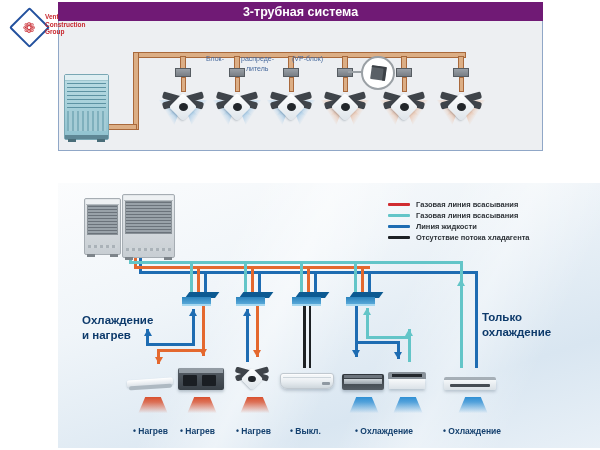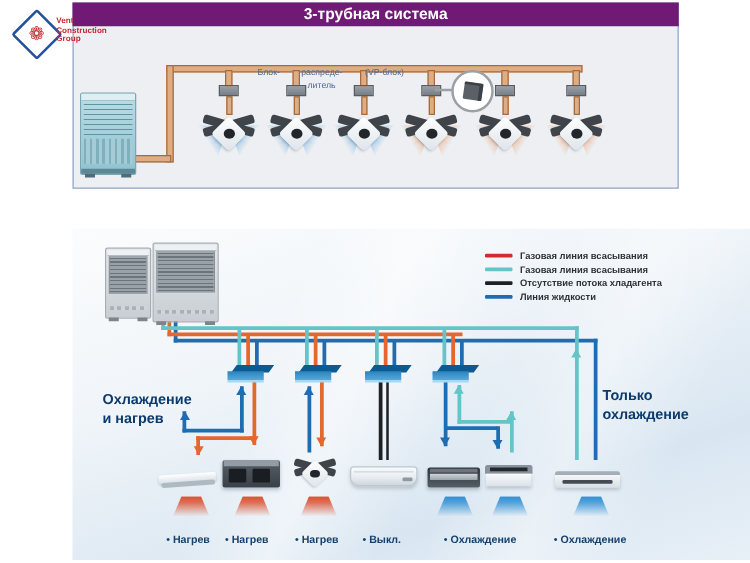--- a/index.html
+++ b/index.html
@@ -67,26 +67,26 @@
   <div id="legend">
       <div class="lrow">
         <span class="lsw" style="background: rgb(208, 44, 48);"></span>
         <span class="llab">Газовая линия всасывания</span>
       </div>
       <div class="lrow">
         <span class="lsw" style="background: rgb(99, 197, 200);"></span>
         <span class="llab">Газовая линия всасывания</span>
       </div>
       <div class="lrow">
+        <span class="lsw" style="background: rgb(30, 108, 178);"></span>
+        <span class="llab">Линия жидкости</span>
+      </div>
+      <div class="lrow">
         <span class="lsw" style="background: rgb(29, 33, 36);"></span>
         <span class="llab">Отсутствие потока хладагента</span>
-      </div>
-      <div class="lrow">
-        <span class="lsw" style="background: rgb(30, 108, 178);"></span>
-        <span class="llab">Линия жидкости</span>
       </div>
     </div>
 
   <div class="mode-label" style="left:82px;top:313px">
     <div>Охлаждение</div>
     <div>и нагрев</div>
   </div>
   <div class="mode-label" style="left:482px;top:310px">
     <div>Только</div>
     <div>охлаждение</div>

